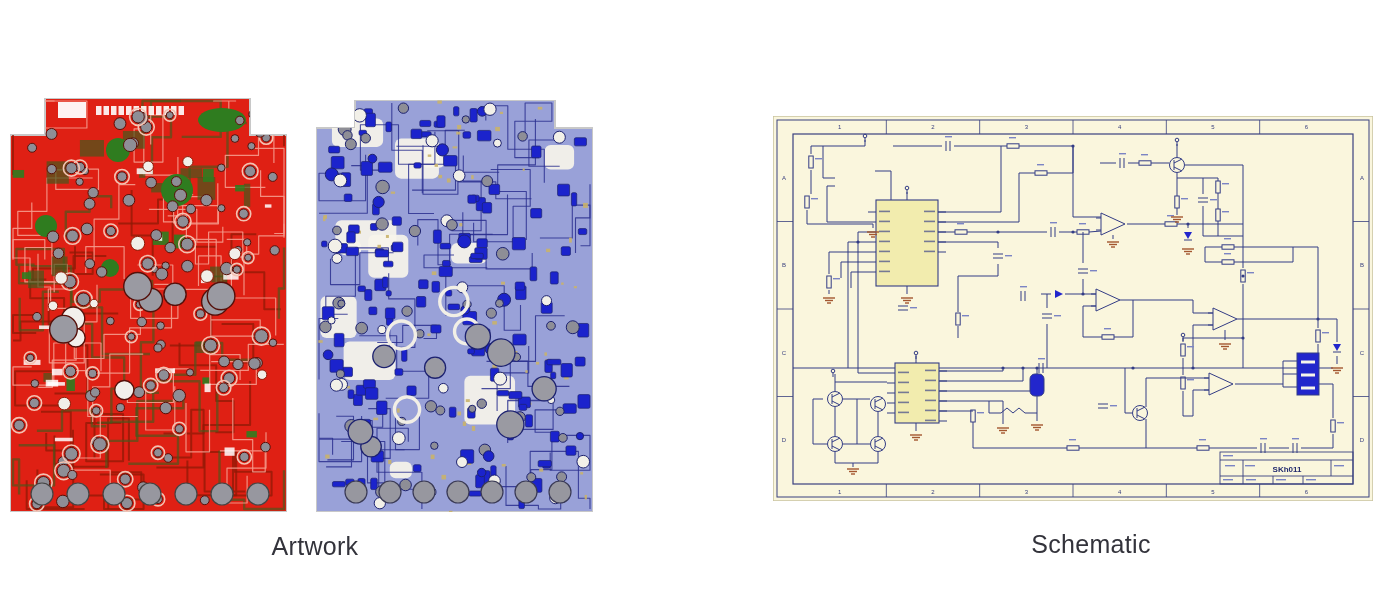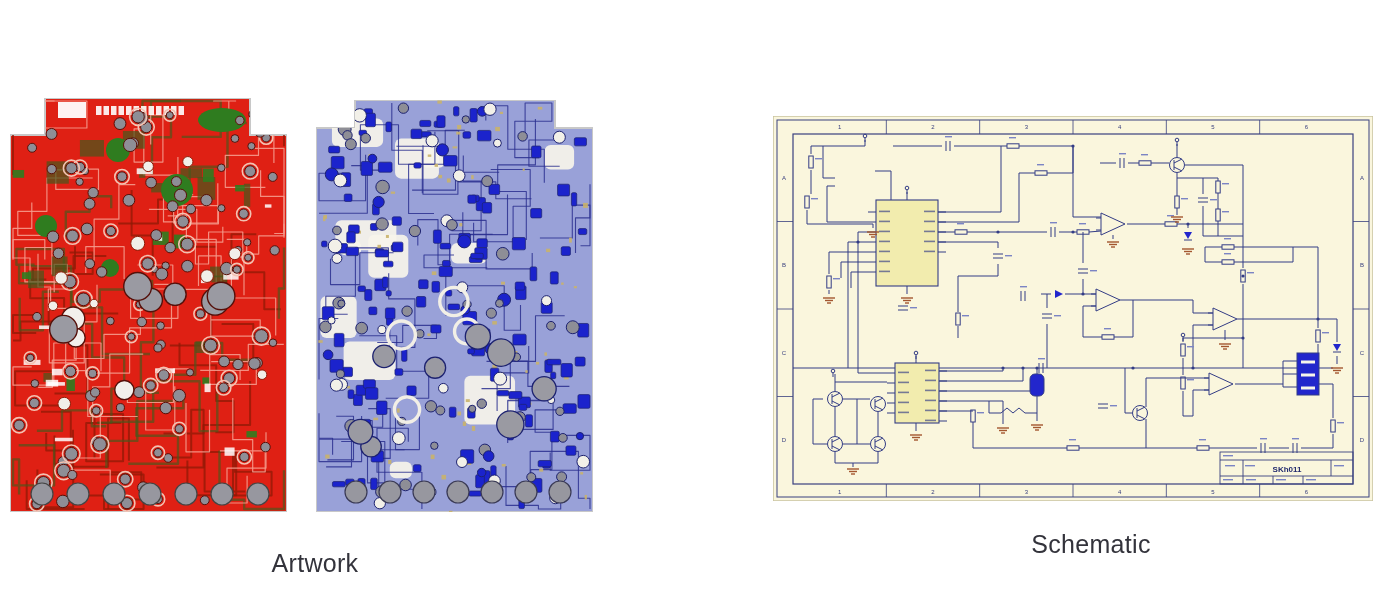--- a/index.html
+++ b/index.html
@@ -712,21 +712,21 @@
           <circle cx="44.45384646975435" cy="331.7842858028598" r="12.34721970744431" fill="#9a9aa2" stroke="#1d2270" stroke-width="1.3"></circle>
           <circle cx="40" cy="392" r="11" fill="#97979f" stroke="#3a3a55" stroke-width="1.2"></circle>
           <circle cx="74" cy="392" r="11" fill="#97979f" stroke="#3a3a55" stroke-width="1.2"></circle>
           <circle cx="108" cy="392" r="11" fill="#97979f" stroke="#3a3a55" stroke-width="1.2"></circle>
           <circle cx="142" cy="392" r="11" fill="#97979f" stroke="#3a3a55" stroke-width="1.2"></circle>
           <circle cx="176" cy="392" r="11" fill="#97979f" stroke="#3a3a55" stroke-width="1.2"></circle>
           <circle cx="210" cy="392" r="11" fill="#97979f" stroke="#3a3a55" stroke-width="1.2"></circle>
           <circle cx="244" cy="392" r="11" fill="#97979f" stroke="#3a3a55" stroke-width="1.2"></circle>
         </g>
       </svg>
-    <div class="caption" style="left:20px;top:549px;width:590px">Artwork</div>
+    <div class="caption" style="left:20px;top:532px;width:590px">Artwork</div>
   </figure>
 
   <figure style="margin:0">
     <svg id="schematic" class="board-svg" style="left:773px;top:116px" width="600" height="385" viewBox="0 0 600 385">
         <rect x="0" y="0" width="600" height="385" fill="#faf6dd" stroke="#c9c3a0" stroke-width="1.5"></rect>
         <rect x="4" y="4" width="592" height="377" fill="none" stroke="#39407f" stroke-width="1"></rect>
         <rect x="20" y="18" width="560" height="350" fill="none" stroke="#39407f" stroke-width="1.2"></rect>
         <line x1="113.33333333333333" y1="4" x2="113.33333333333333" y2="18" stroke="#39407f" stroke-width="0.8"></line>
         <line x1="113.33333333333333" y1="368" x2="113.33333333333333" y2="381" stroke="#39407f" stroke-width="0.8"></line>
         <line x1="206.66666666666666" y1="4" x2="206.66666666666666" y2="18" stroke="#39407f" stroke-width="0.8"></line>

